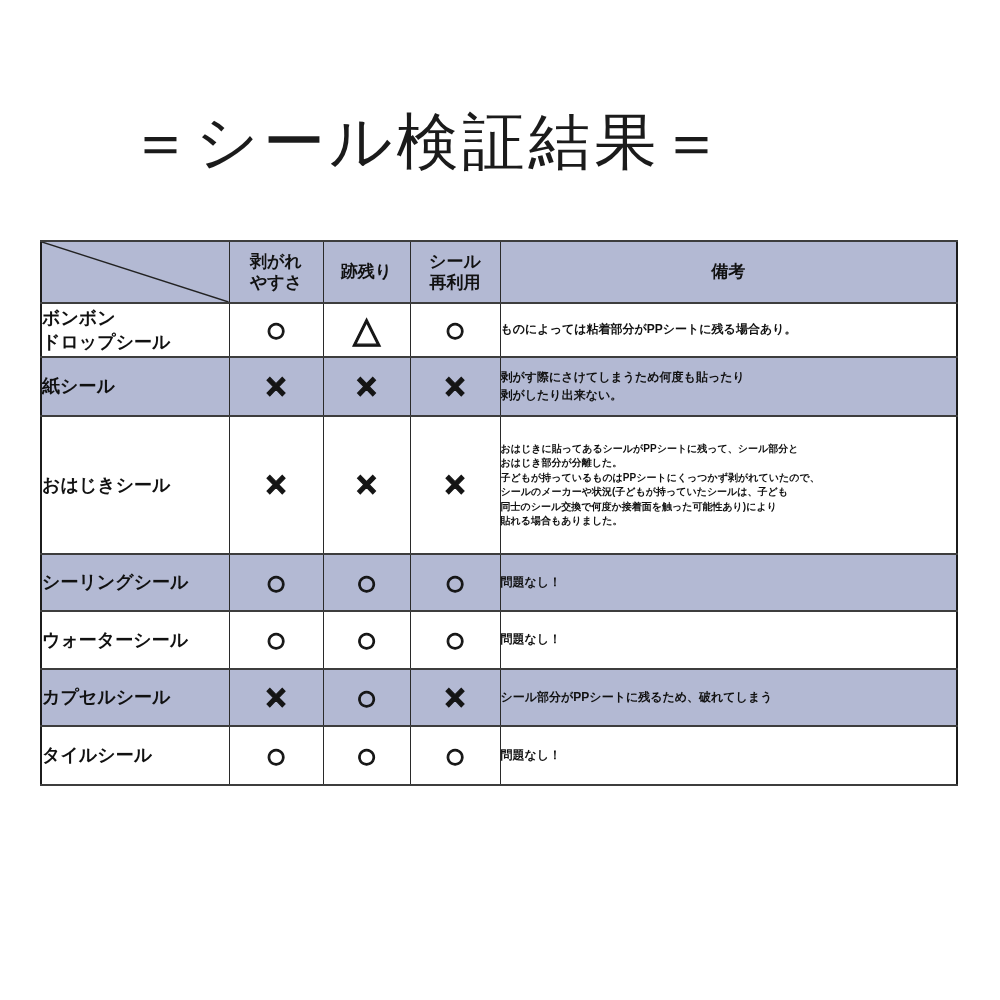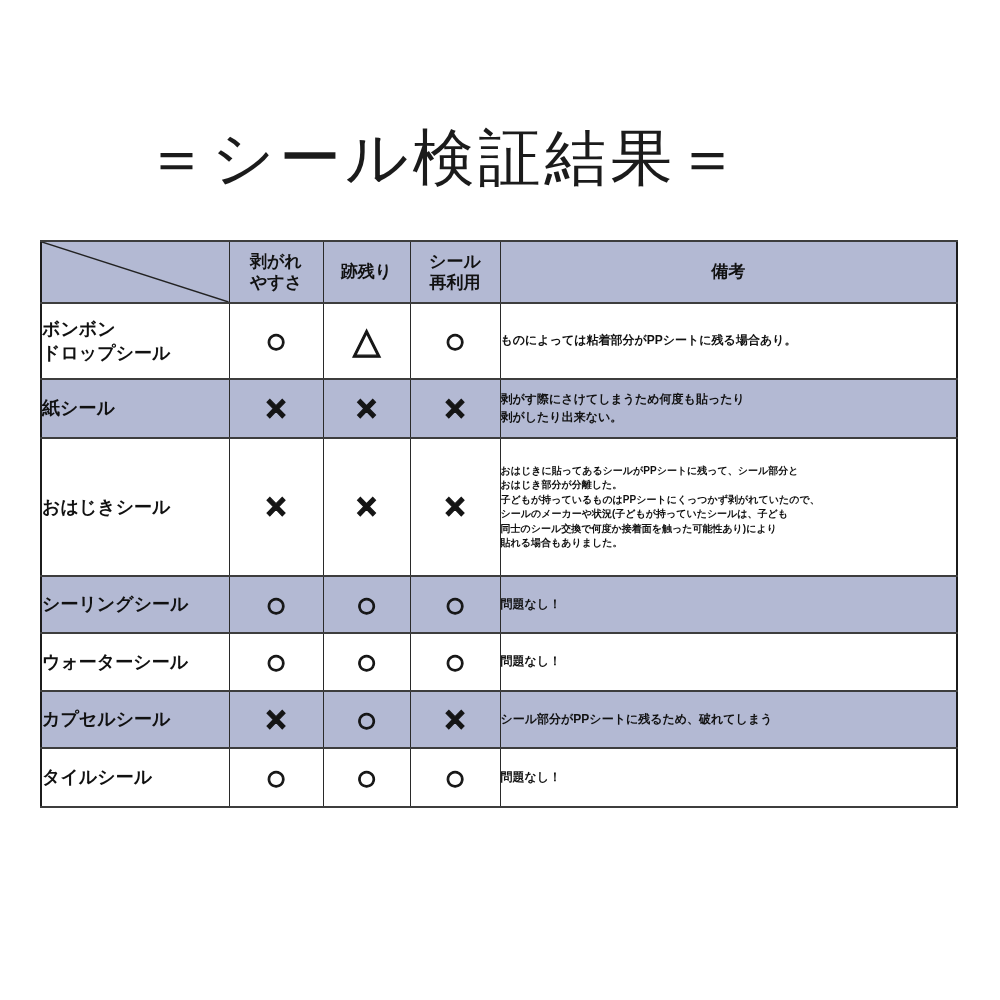--- a/index.html
+++ b/index.html
@@ -1,18 +1,18 @@
 <!DOCTYPE html>
 <html><head>
 <meta charset="utf-8">
 <style>
   html,body{margin:0;padding:0;background:#ffffff;}
   .page{position:relative;width:1000px;height:1000px;background:#ffffff;overflow:hidden;
         font-family:"Liberation Sans","DejaVu Sans",sans-serif;color:#111;}
-  .title{position:absolute;top:100px;left:0;width:856px;margin:16px;text-align:center;
+  .title{position:absolute;top:100px;left:0;width:856px;margin:0;text-align:center;
          font-family:"Liberation Serif","DejaVu Serif",serif;font-weight:500;
          font-size:62px;letter-spacing:4px;color:#1b1b1b;}
   table.tbl{position:absolute;left:40px;top:240px;width:916px;border-collapse:collapse;
             table-layout:fixed;background:#ffffff;}
   col.c0{width:188px;}col.c1{width:94px;}col.c2{width:87px;}col.c3{width:90px;}col.c4{width:457px;}
   table.tbl{border:2px solid #1c1c1c;padding-left:16px;}
   .tbl th,.tbl td{border-left:1px solid #2a2a2a;border-right:1px solid #2a2a2a;
                   border-top:2px solid #3d3d3d;border-bottom:2px solid #3d3d3d;
                   padding:0;vertical-align:middle;overflow:hidden;}
   tr.alt td,tr.alt th{background:#b3b9d3;}
@@ -50,21 +50,21 @@
         </th>
         <th class="hd pre">剥がれ
 やすさ</th>
         <th class="hd">跡残り</th>
         <th class="hd pre">シール
 再利用</th>
         <th class="hd">備考</th>
       </tr>
     </thead>
     <tbody>
-      <tr class="plain" style="height:76px">
+      <tr class="plain" style="height:54px">
         <td class="lbl pre">ボンボン
  ドロップシール</td>
         <td class="sym">○</td>
         <td class="sym">△</td>
         <td class="sym">○</td>
         <td class="note pre">ものによっては粘着部分がPPシートに残る場合あり。</td>
       </tr>
       <tr class="alt" style="height:59px">
         <td class="lbl pre">紙シール</td>
         <td class="sym">×</td>

